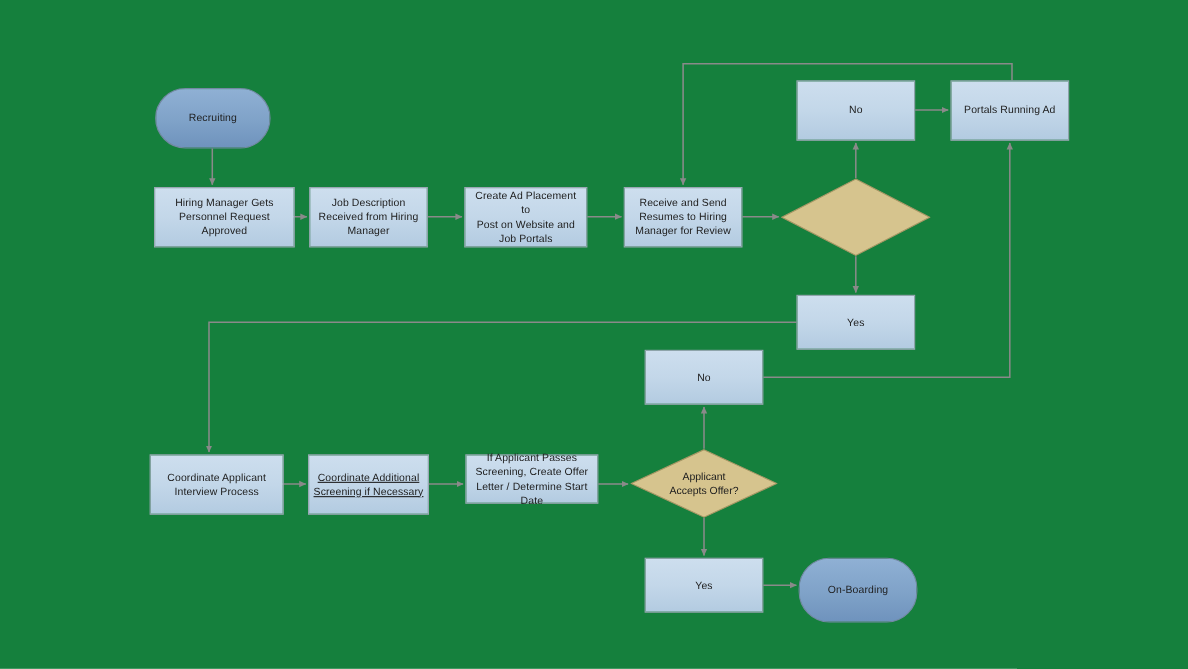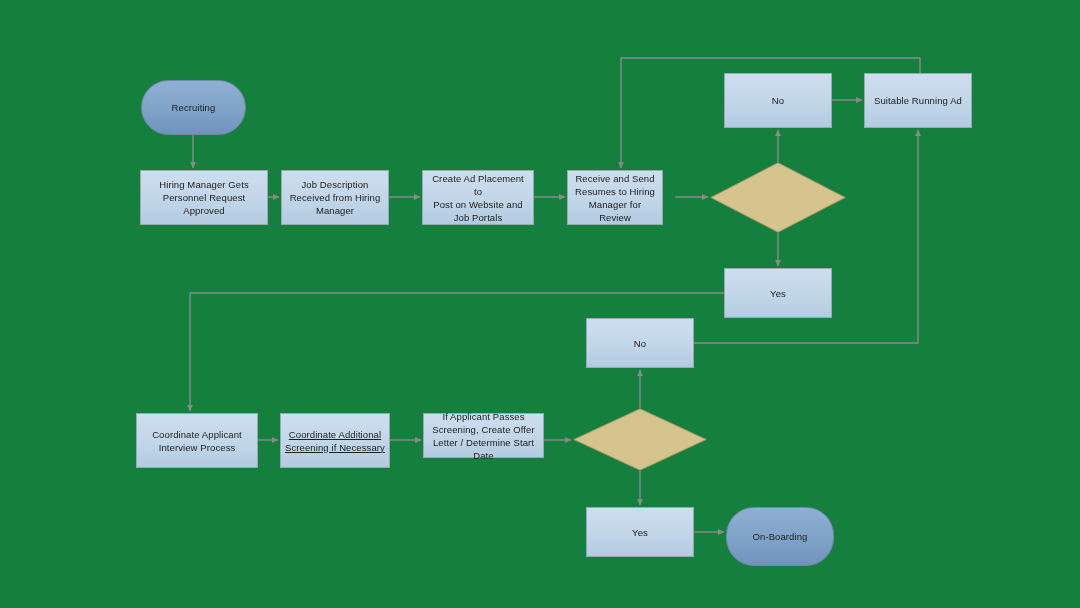--- a/index.html
+++ b/index.html
@@ -124,35 +124,35 @@
       <div class="node proc" style="left: 281px; top: 170px; width: 108px; height: 55px;">
         <span class="node-label">Job Description
 Received from Hiring
 Manager</span>
       </div>
       <div class="node proc" style="left: 422px; top: 170px; width: 112px; height: 55px;">
         <span class="node-label">Create Ad Placement to
 Post on Website and
 Job Portals</span>
       </div>
-      <div class="node proc" style="left: 567px; top: 170px; width: 96px; height: 55px;">
+      <div class="node proc" style="left: 567px; top: 170px; width: 108px; height: 55px;">
         <span class="node-label">Receive and Send
 Resumes to Hiring
 Manager for Review</span>
       </div>
       <div class="decision" style="left: 710px; top: 162px; width: 136px; height: 71px;">
         <svg class="dia-shape" viewBox="0 0 136 71" preserveAspectRatio="none">
           <polygon points="68,0.8 135.2,35.5 68,70.2 0.8,35.5" fill="#d6c48e" stroke="#a79765" stroke-width="1"></polygon>
         </svg>
       </div>
       <div class="node proc" style="left: 724px; top: 73px; width: 108px; height: 55px;">
         <span class="node-label">No</span>
       </div>
       <div class="node proc" style="left: 864px; top: 73px; width: 108px; height: 55px;">
-        <span class="node-label">Suitable Running Ad</span>
+        <span class="node-label">Portals Running Ad</span>
       </div>
       <div class="node proc" style="left: 724px; top: 268px; width: 108px; height: 50px;">
         <span class="node-label">Yes</span>
       </div>
       <div class="node proc" style="left: 586px; top: 318px; width: 108px; height: 50px;">
         <span class="node-label">No</span>
       </div>
       <div class="node proc" style="left: 136px; top: 413px; width: 122px; height: 55px;">
         <span class="node-label">Coordinate Applicant
 Interview Process</span>
@@ -164,20 +164,22 @@
       <div class="node proc" style="left: 423px; top: 413px; width: 121px; height: 45px;">
         <span class="node-label">If Applicant Passes
 Screening, Create Offer
 Letter / Determine Start
 Date</span>
       </div>
       <div class="decision" style="left: 573px; top: 408px; width: 134px; height: 63px;">
         <svg class="dia-shape" viewBox="0 0 134 63" preserveAspectRatio="none">
           <polygon points="67,0.8 133.2,31.5 67,62.2 0.8,31.5" fill="#d6c48e" stroke="#a79765" stroke-width="1"></polygon>
         </svg>
+        <span class="node-label">Applicant
+Accepts Offer?</span>
       </div>
       <div class="node proc" style="left: 586px; top: 507px; width: 108px; height: 50px;">
         <span class="node-label">Yes</span>
       </div>
       <div class="node term" style="left: 726px; top: 507px; width: 108px; height: 59px;">
         <span class="node-label">On-Boarding</span>
       </div>
     </div>
 </div>
 

